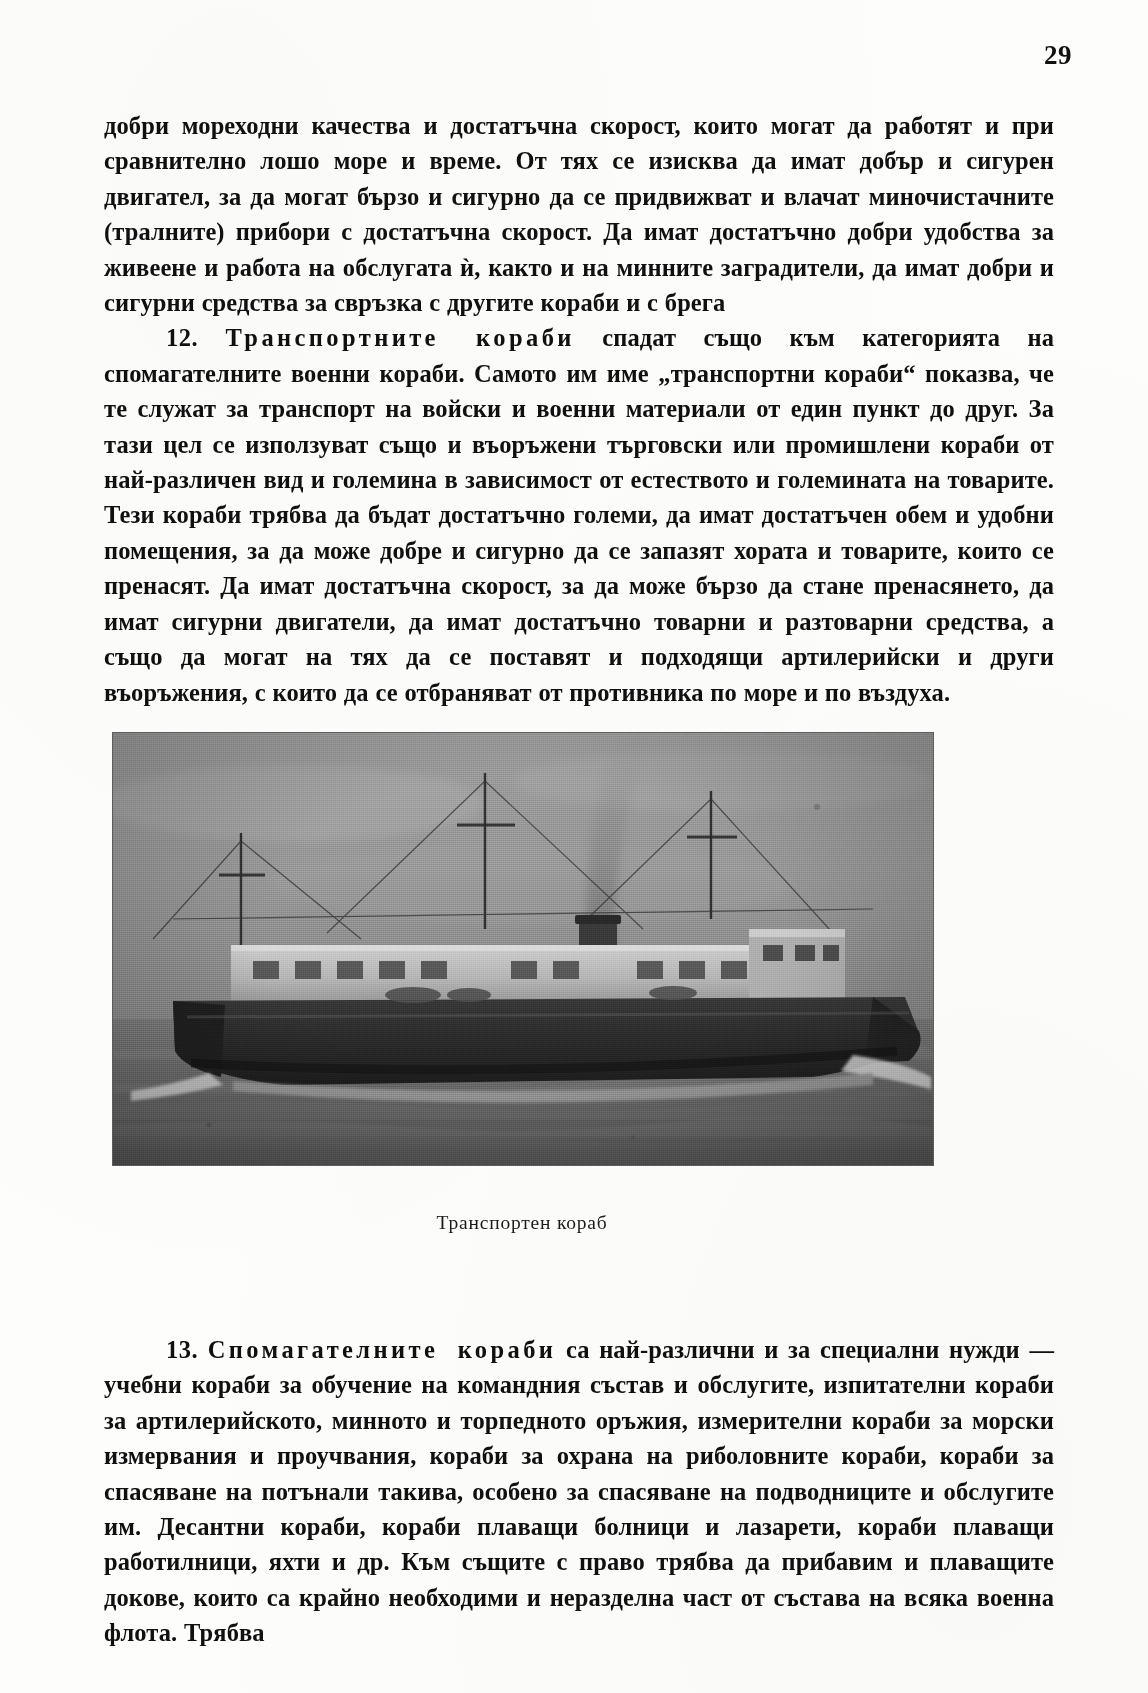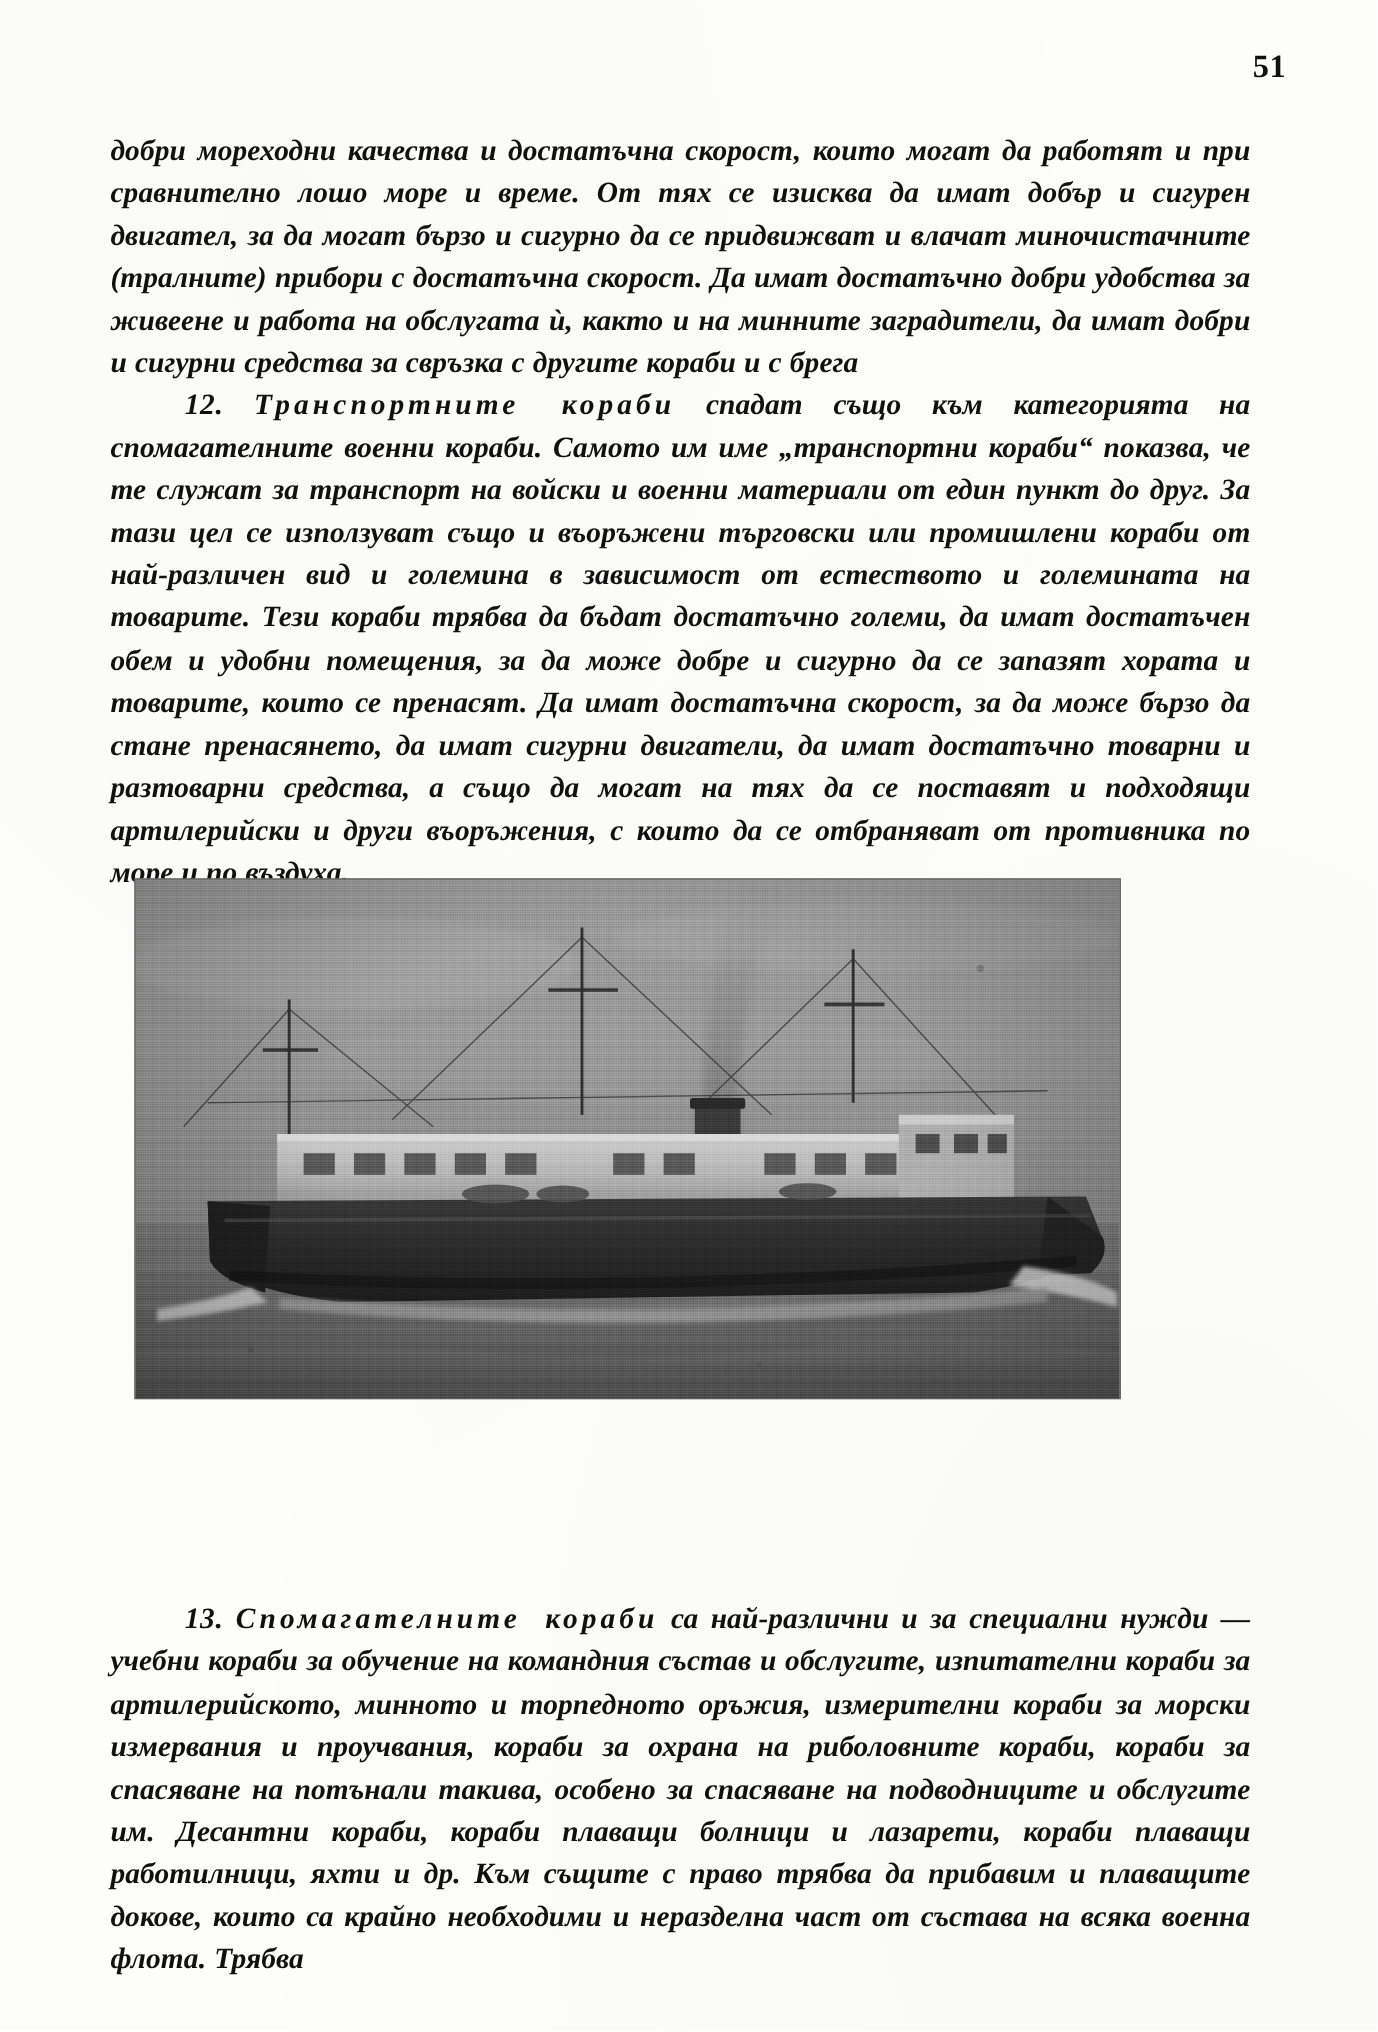--- a/index.html
+++ b/index.html
@@ -41,23 +41,22 @@
     font-size: 27px;
     font-weight: 700;
     letter-spacing: 0.5px;
     font-family: "Liberation Serif", serif;
     color: #111;
   }
 
   
   .textblock {
     position: absolute;
-    left: 92px;
+    left: 104px;
     width: 950px;
-    font-style: italic;
   }
   .textblock.top { top: 108px; }
   .textblock.bottom { top: 1332px; }
 
   p.body {
     margin: 0;
     font-size: 24.5px;
     line-height: 35.4px;
     text-align: justify;
     text-justify: inter-word;
@@ -126,21 +125,21 @@
     color: #1b1b1b;
   }
 </style>
 </head>
 <body>
 
 <div class="paper"></div>
 
 <div class="page">
 
-  <div class="folio">51</div>
+  <div class="folio">29</div>
 
   <div class="textblock top">
     <p class="body"><span>добри мореходни качества и достатъчна скорост, които могат да работят и при сравнително лошо море и време. От тях се изисква да имат добър и сигурен двигател, за да могат бързо и сигурно да се придвижват и влачат миночистачните (тралните) прибори с достатъчна скорост. Да имат достатъчно добри удобства за живеене и работа на обслугата ѝ, както и на минните заградители, да имат добри и сигурни средства за свръзка с другите кораби и с брега</span></p>
     <p class="body indent"><span class="num">12.</span>&nbsp;<span class="spaced">Транспортните кораби</span><span> спадат също към категорията на спомагателните военни кораби. Самото им име „транспортни кораби“ показва, че те служат за транспорт на войски и военни материали от един пункт до друг. За тази цел се използуват също и въоръжени търговски или промишлени кораби от най-различен вид и големина в зависимост от естеството и големината на товарите. Тези кораби трябва да бъдат достатъчно големи, да имат достатъчен обем и удобни помещения, за да може добре и сигурно да се запазят хората и товарите, които се пренасят. Да имат достатъчна скорост, за да може бързо да стане пренасянето, да имат сигурни двигатели, да имат достатъчно товарни и разтоварни средства, а също да могат на тях да се поставят и подходящи артилерийски и други въоръжения, с които да се отбраняват от противника по море и по въздуха.</span></p>
   </div>
 
   <figure class="plate">
     <div class="plate-frame">
       <svg viewBox="0 0 820 432" preserveAspectRatio="none">
         <defs>
@@ -272,19 +271,20 @@
 
         <g opacity="0.28">
           <circle cx="704" cy="74" r="3" fill="#3a3a3a"></circle>
           <circle cx="96" cy="392" r="2.4" fill="#3a3a3a"></circle>
           <circle cx="520" cy="404" r="2" fill="#404040"></circle>
         </g>
       </svg>
       <div class="grain"></div>
       <div class="vignette"></div>
     </div>
+    <figcaption class="caption">Транспортен кораб</figcaption>
   </figure>
 
   <div class="textblock bottom">
     <p class="body indent"><span class="num">13.</span>&nbsp;<span class="spaced">Спомагателните кораби</span><span> са най-различни и за специални нужди — учебни кораби за обучение на командния състав и обслугите, изпитателни кораби за артилерийското, минното и торпедното оръжия, измерителни кораби за морски измервания и проучвания, кораби за охрана на риболовните кораби, кораби за спасяване на потънали такива, особено за спасяване на подводниците и обслугите им. Десантни кораби, кораби плаващи болници и лазарети, кораби плаващи работилници, яхти и др. Към същите с право трябва да прибавим и плаващите докове, които са крайно необходими и неразделна част от състава на всяка военна флота. Трябва</span></p>
   </div>
 
 </div>
 
 </body></html>

